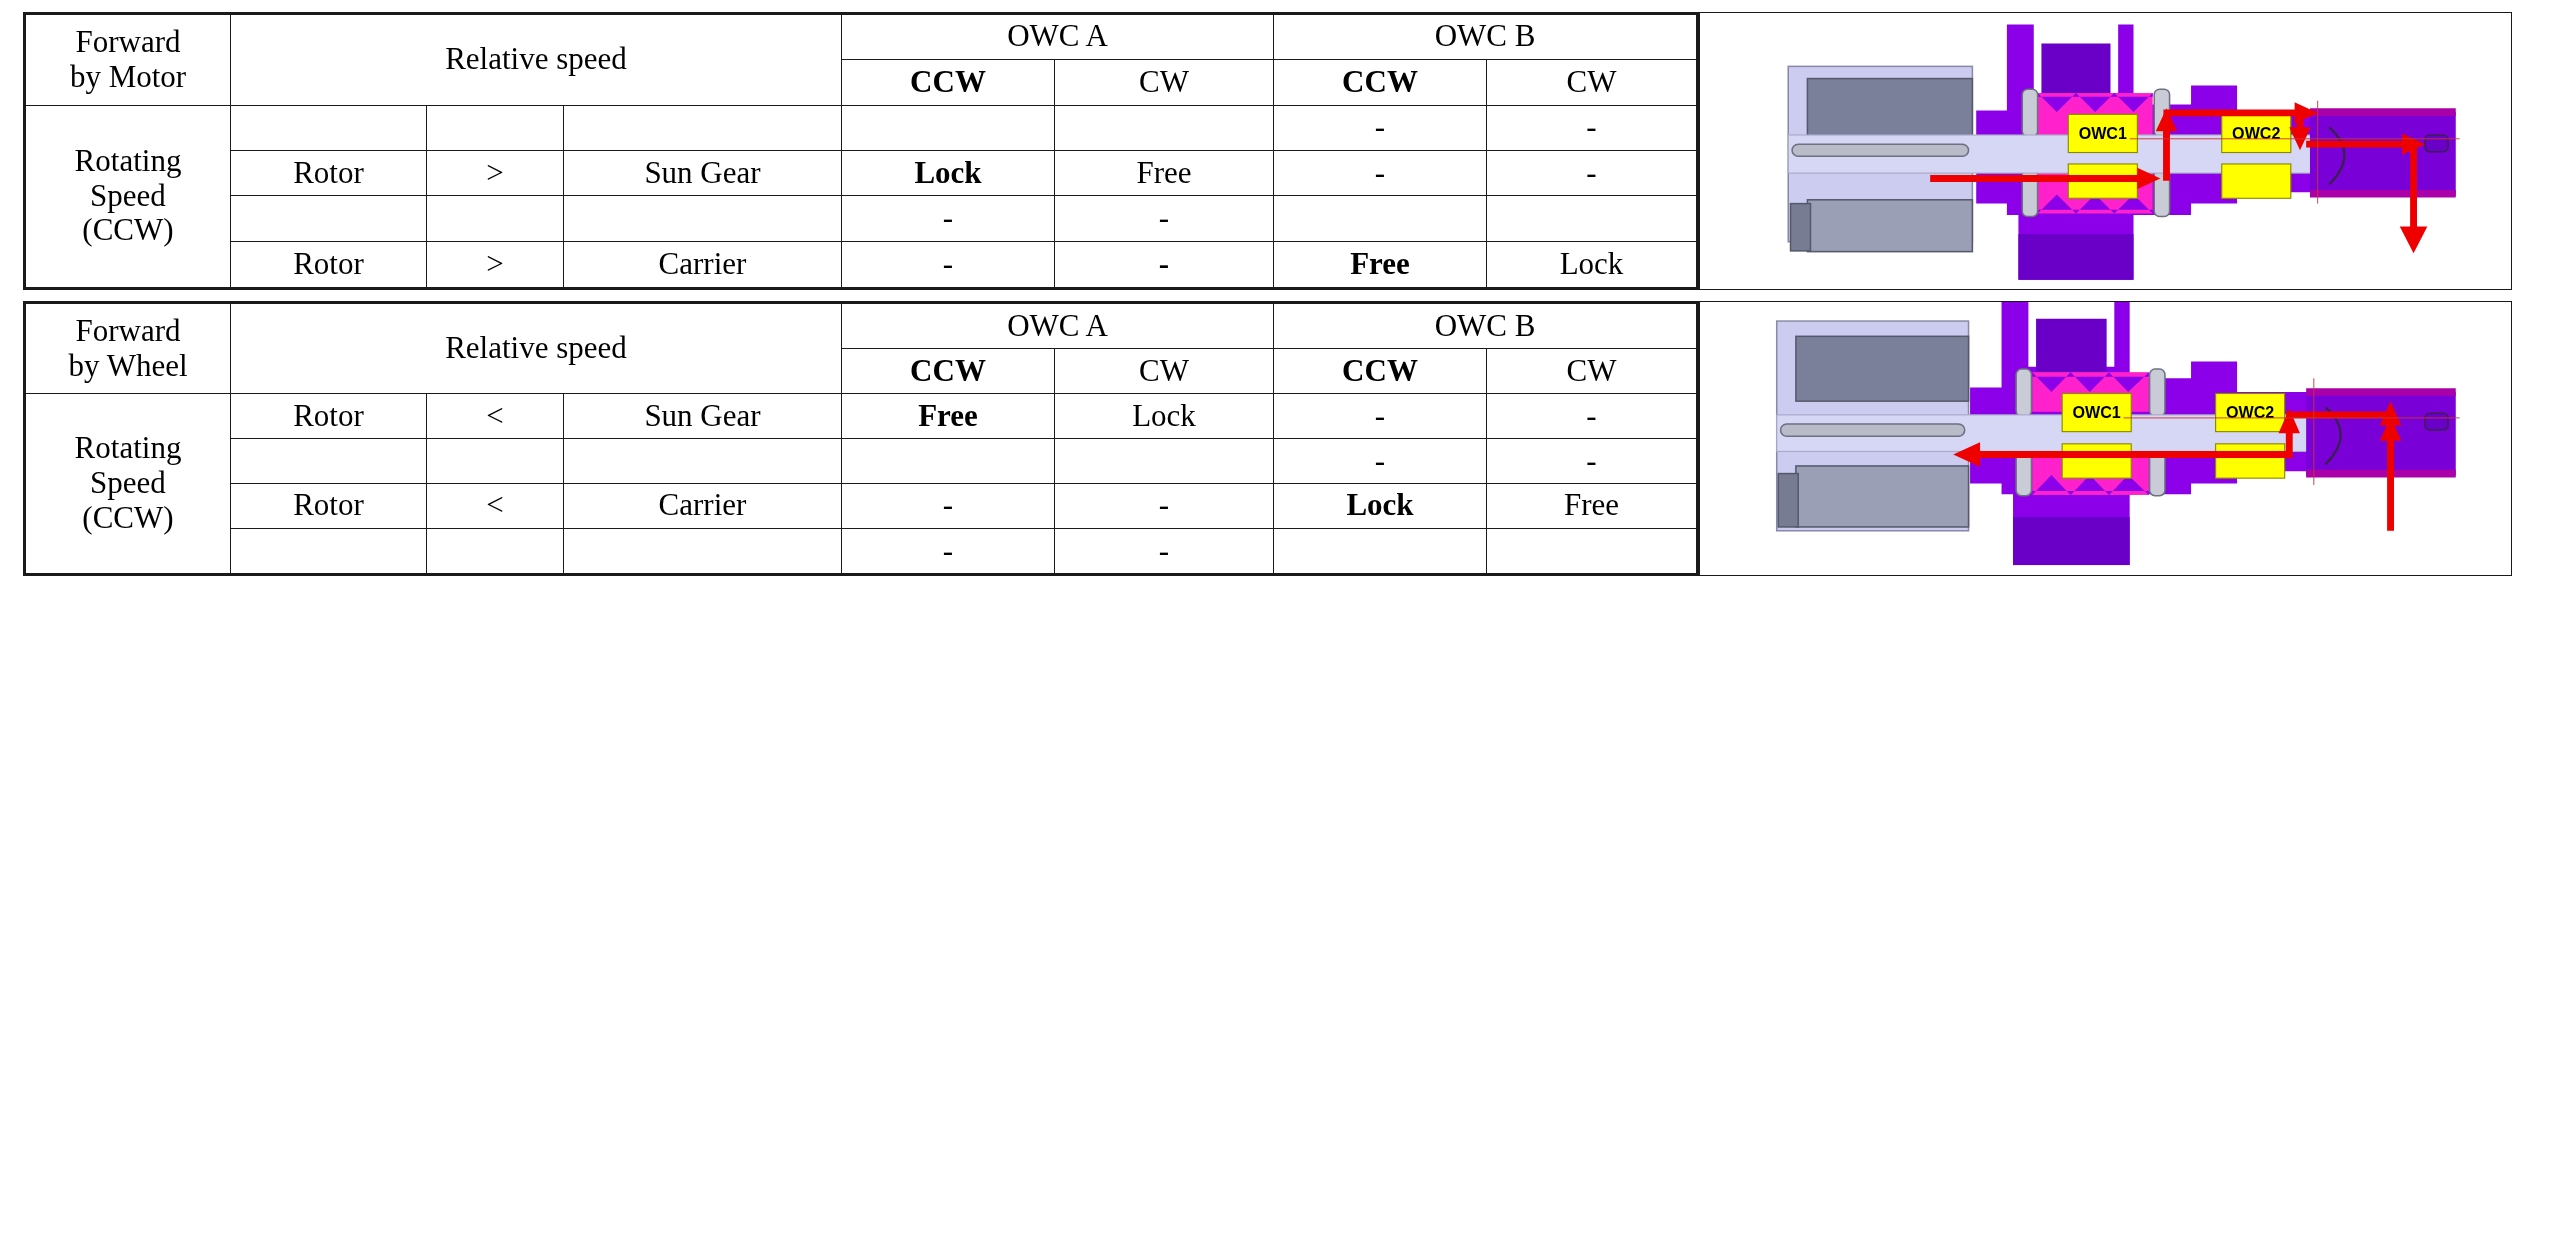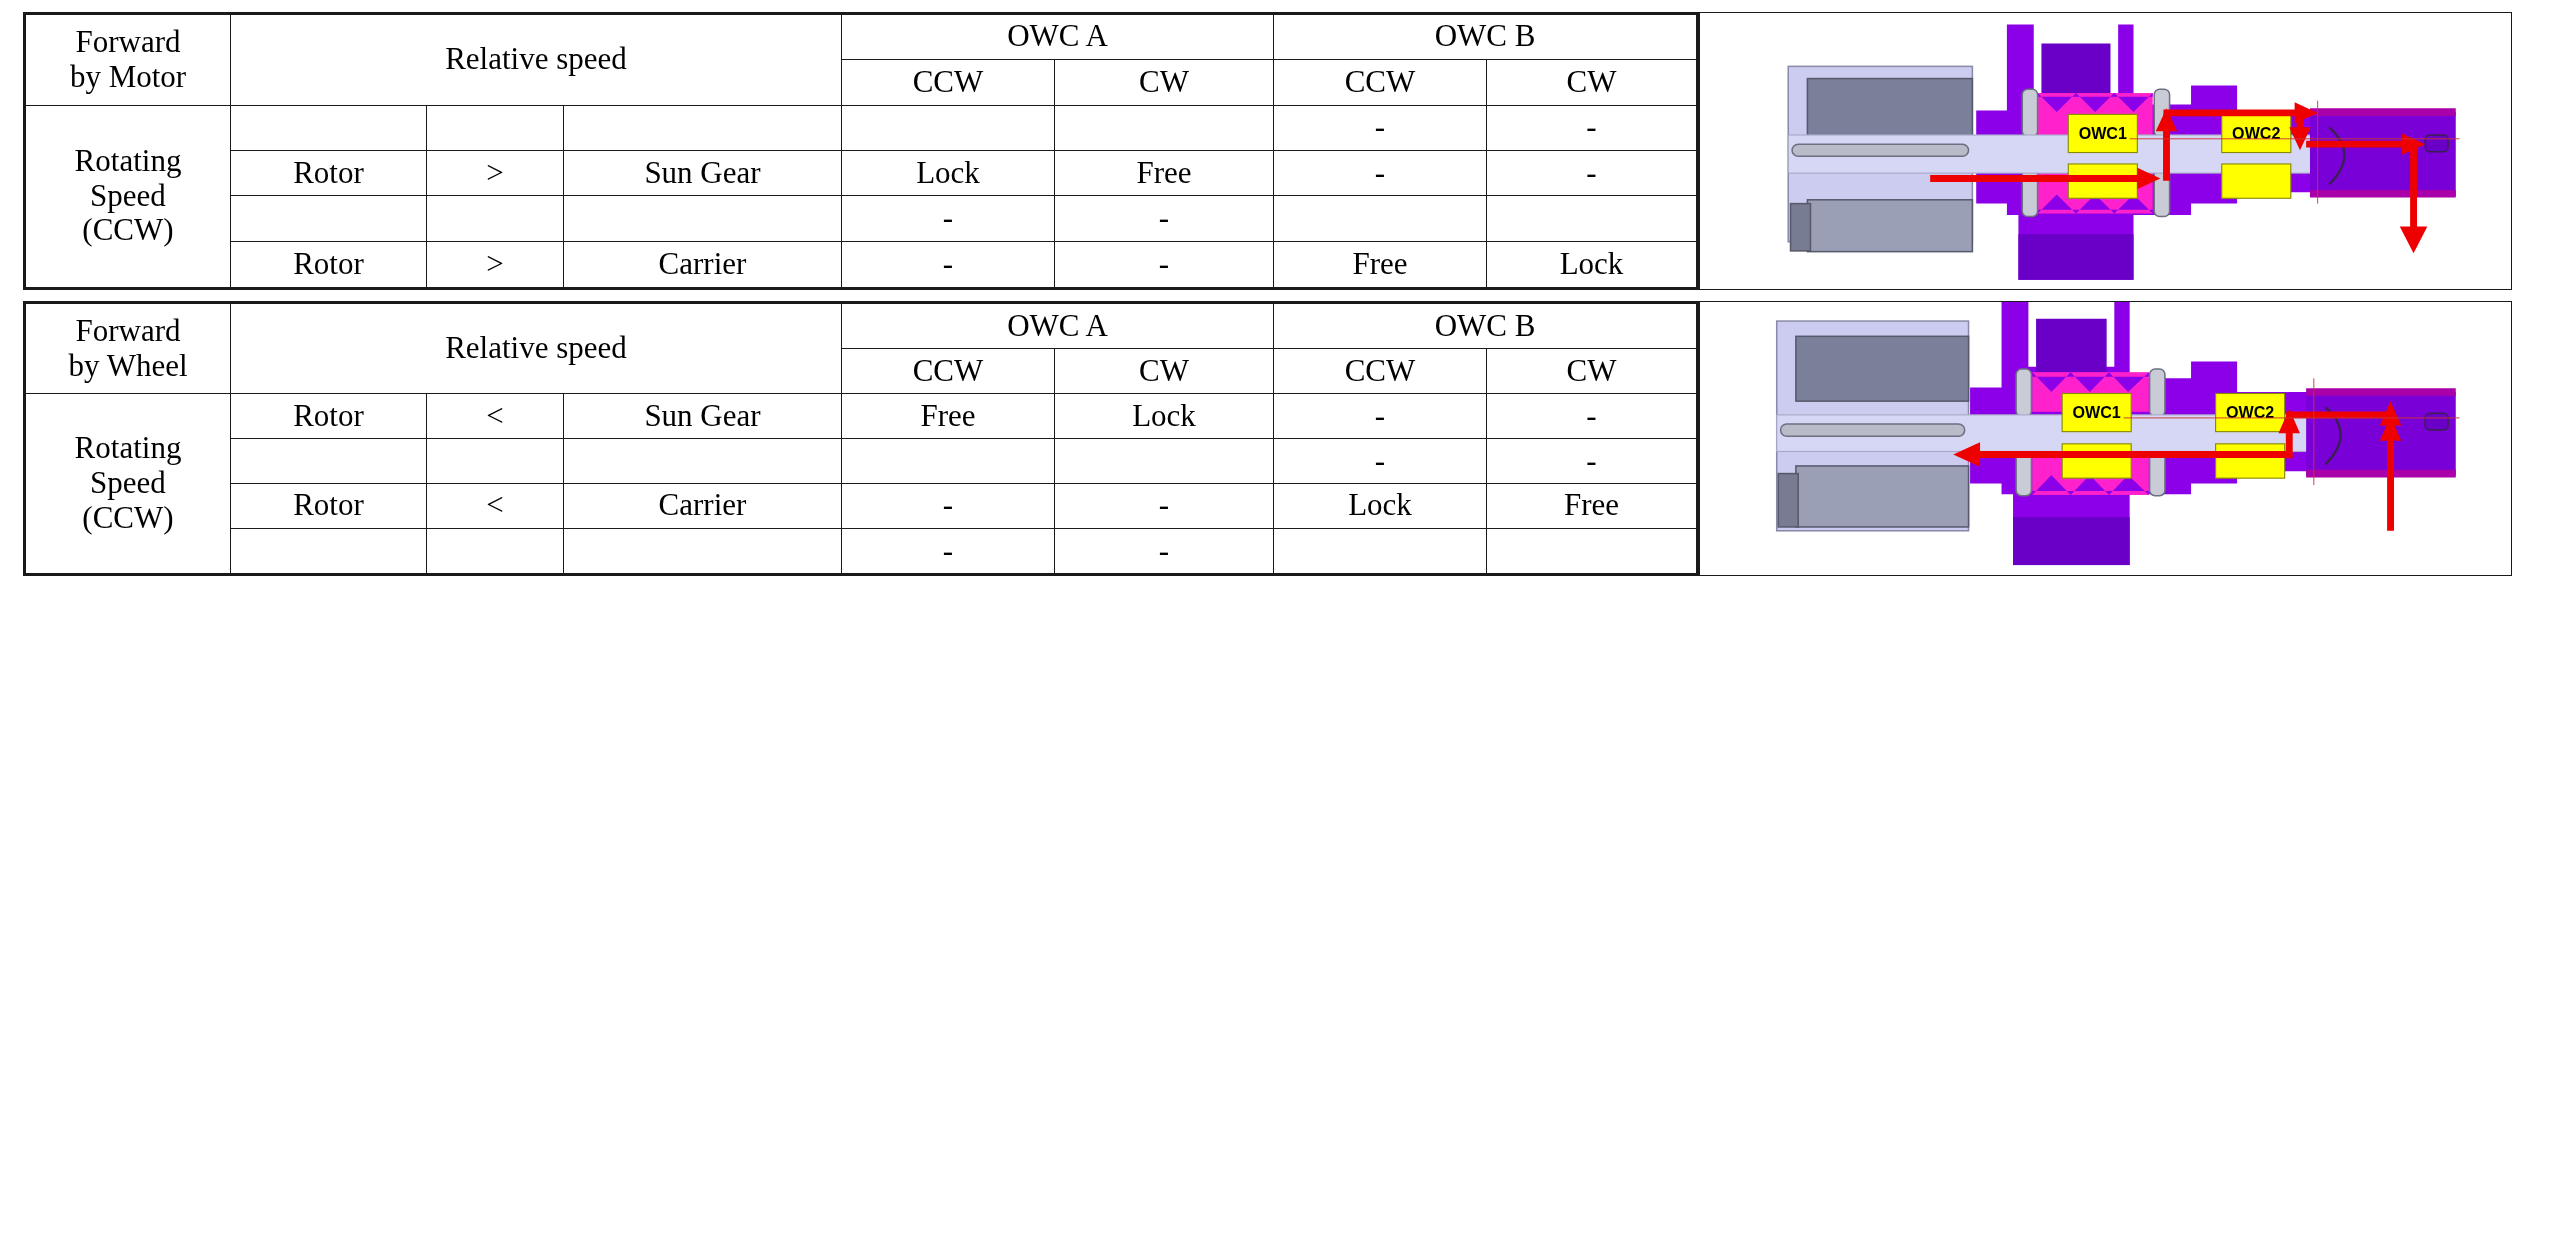--- a/index.html
+++ b/index.html
@@ -15,21 +15,21 @@
     border:1.5px solid #1a1a1a;
     text-align:center;
     vertical-align:middle;
     font-size:31px;
     line-height:1.12;
     padding:0 3.1px;
     background:#ffffff;
   }
   td.hdr{background:#ececec;}
   td.grn{background:#c5e0b4;}
-  td.bold{font-weight:normal;}
+  td.bold{font-weight:bold;}
   td.empty{}
   .outer{border:3.1px solid #1a1a1a;}
 
   
   col.c0{width:206px}
   col.c1{width:196px}
   col.c2{width:137px}
   col.c3{width:278px}
   col.c4{width:213px}
   col.c5{width:219px}

